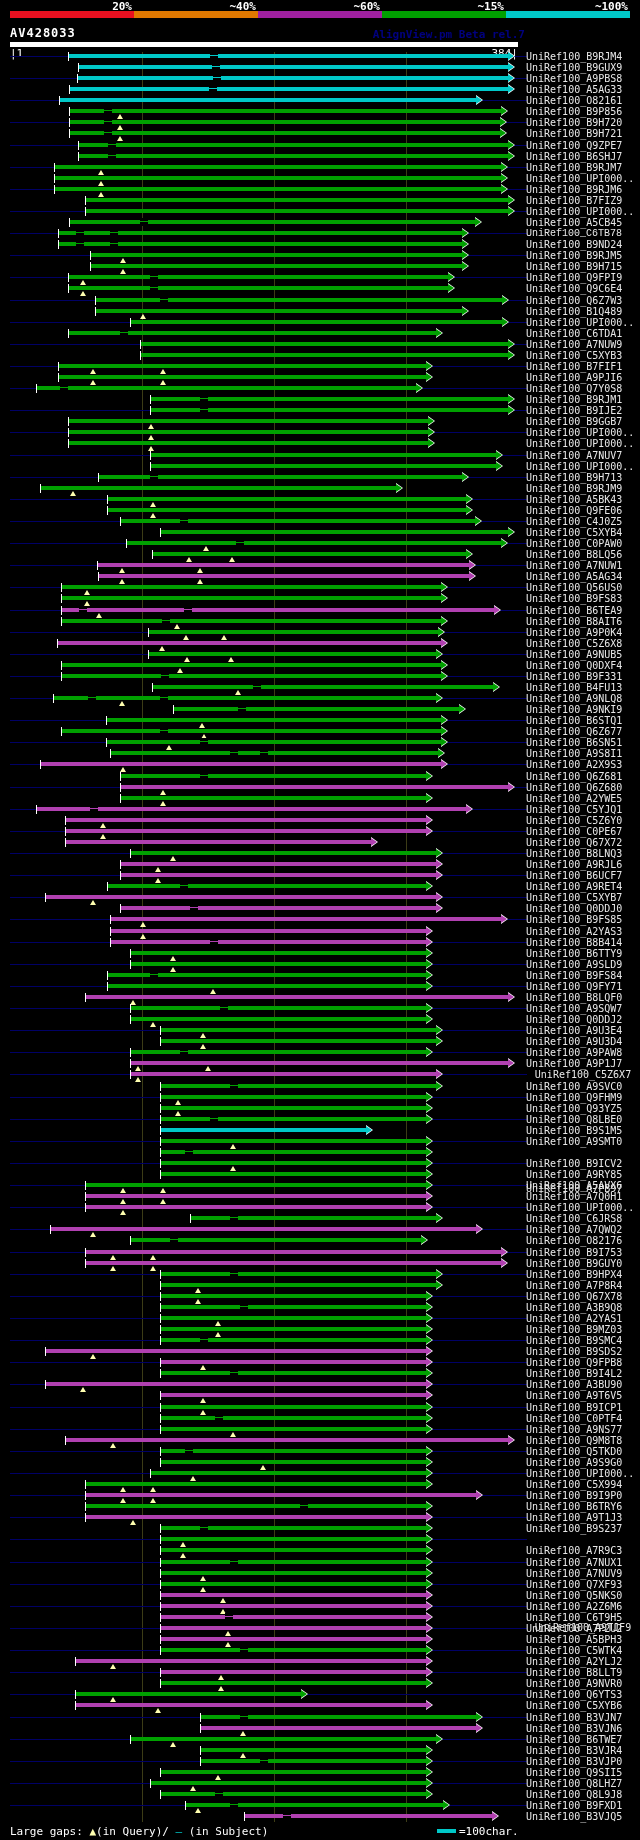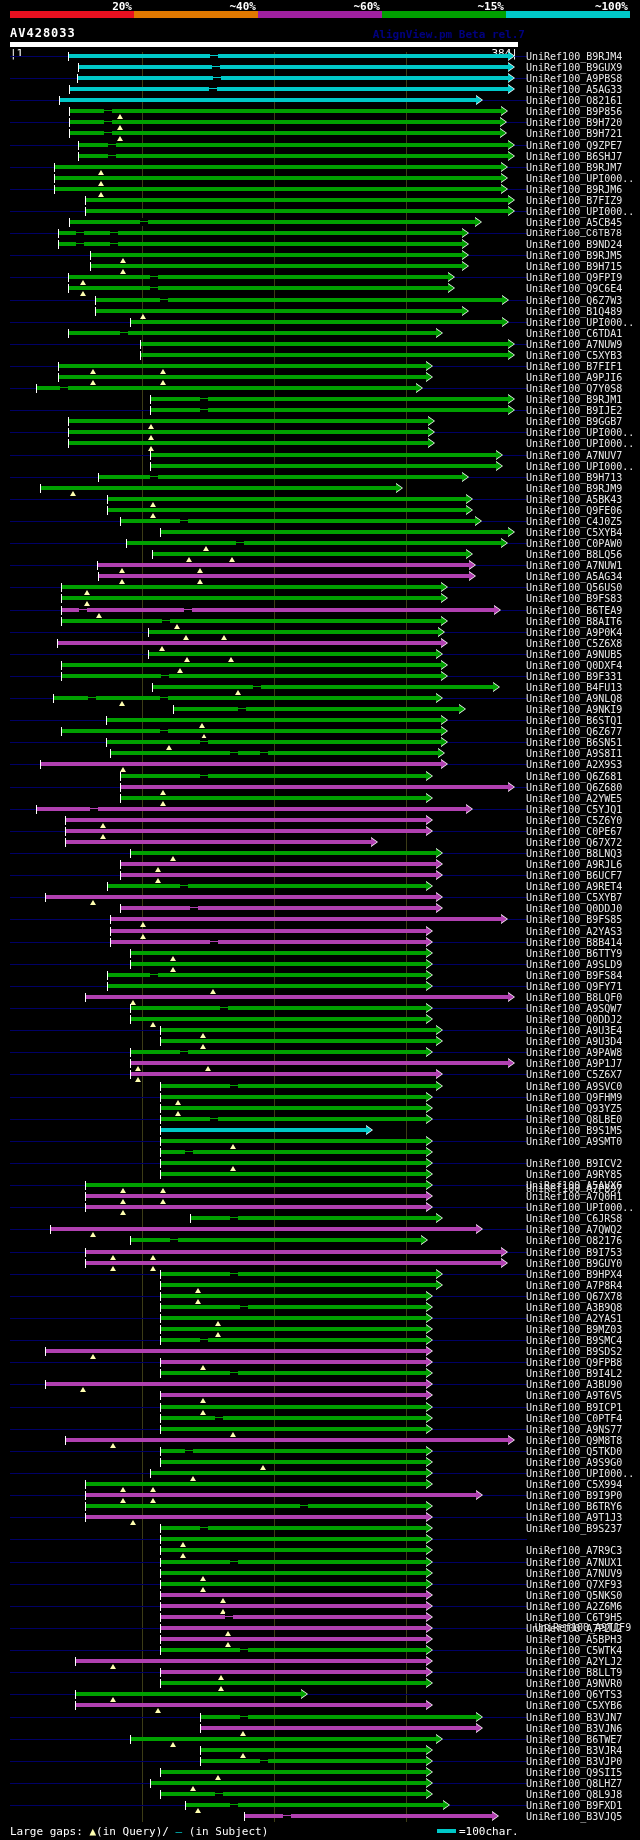--- a/index.html
+++ b/index.html
@@ -755,21 +755,21 @@
       <div class="tri" style="left: 205px; top: 1066.37px;"></div>
       <div class="arrow-w" style="left: 508px; top: 1058.37px;"></div>
       <div class="arrow-c" style="left: 508px; top: 1059.37px; border-left: 6px solid rgb(176, 64, 176);"></div>
       <div class="hit-label" style="top: 1058.37px;">UniRef100_A9P1J7</div>
       <div class="row-guide" style="left: 10px; width: 517px; top: 1074.44px;"></div>
       <div class="start-tick" style="left: 130px; top: 1070.44px;"></div>
       <div class="hit-bar" title="UniRef100_C5Z6X7" style="left: 131px; width: 305px; top: 1072.44px; background: rgb(176, 64, 176);"></div>
       <div class="tri" style="left: 135px; top: 1077.44px;"></div>
       <div class="arrow-w" style="left: 436px; top: 1069.44px;"></div>
       <div class="arrow-c" style="left: 436px; top: 1070.44px; border-left: 6px solid rgb(176, 64, 176);"></div>
-      <div class="hit-label" style="top: 1069.44px;">UniRef100_C5Z6X7</div>
+      <div class="hit-label" style="top: 1069.44px; text-align: center;">UniRef100_C5Z6X7</div>
       <div class="start-tick" style="left: 160px; top: 1081.51px;"></div>
       <div class="hit-bar" title="UniRef100_A9SVC0" style="left: 161px; width: 275px; top: 1083.51px; background: rgb(0, 160, 0);"></div>
       <div class="notch" style="left: 230px; top: 1081.51px;">
         <i style="background: rgb(0, 160, 0);"></i>
       </div>
       <div class="arrow-w" style="left: 436px; top: 1080.51px;"></div>
       <div class="arrow-c" style="left: 436px; top: 1081.51px; border-left: 6px solid rgb(0, 160, 0);"></div>
       <div class="hit-label" style="top: 1080.51px;">UniRef100_A9SVC0</div>
       <div class="row-guide" style="left: 10px; width: 517px; top: 1096.58px;"></div>
       <div class="start-tick" style="left: 160px; top: 1092.58px;"></div>

